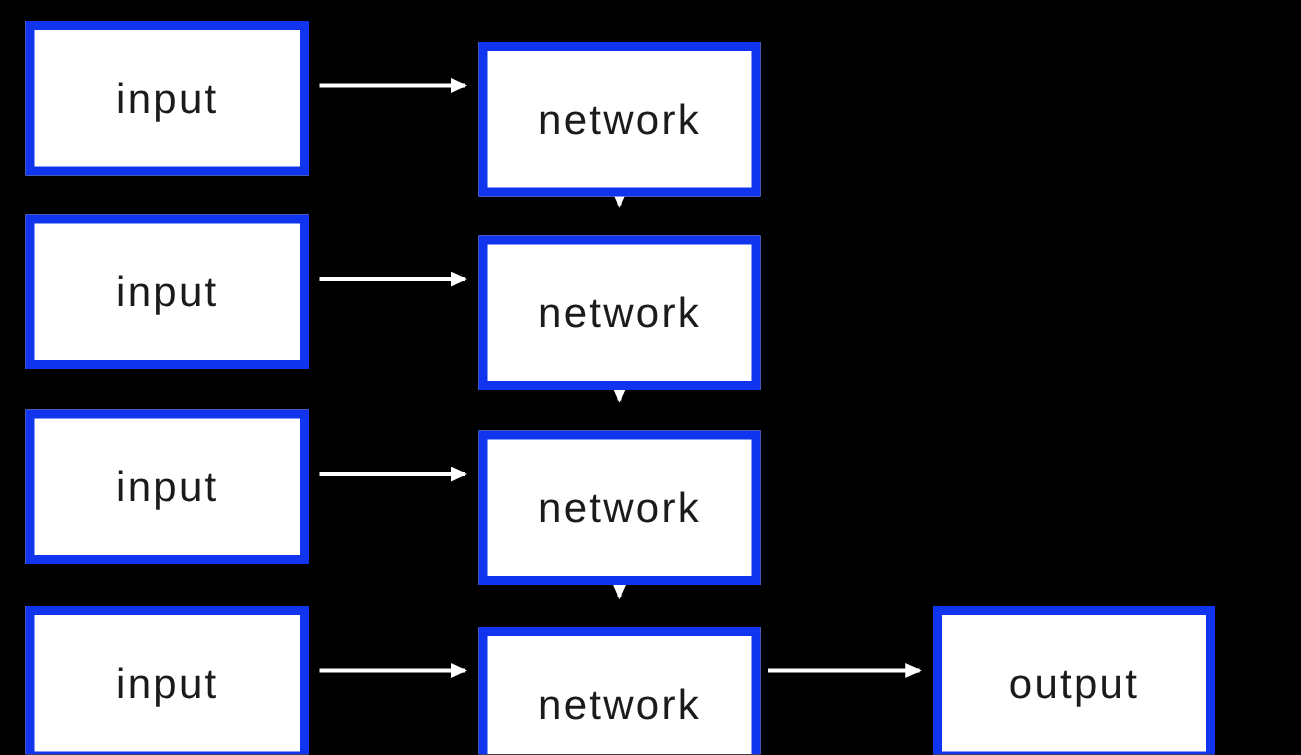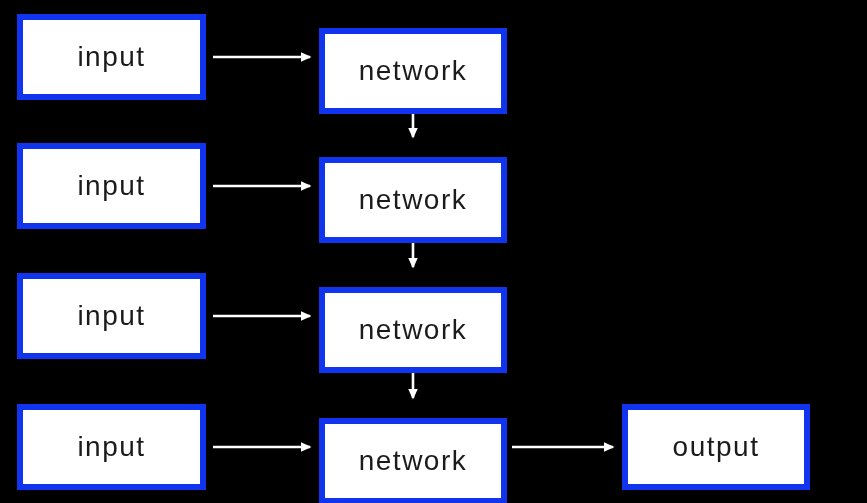--- a/index.html
+++ b/index.html
@@ -28,21 +28,21 @@
   .arrow-layer line {
     stroke: var(--arrow);
     stroke-width: 2.6;
   }
   .arrow-head {
     fill: var(--arrow);
   }
   .node-box {
     position: absolute;
     width: 189px;
-    height: 86px;
+    height: 103px;
     background: var(--box-fill);
     border: 6px solid var(--box-border);
     display: flex;
     align-items: center;
     justify-content: center;
   }
   .node-label {
     color: var(--label);
     font-size: 28px;
     font-weight: 400;

